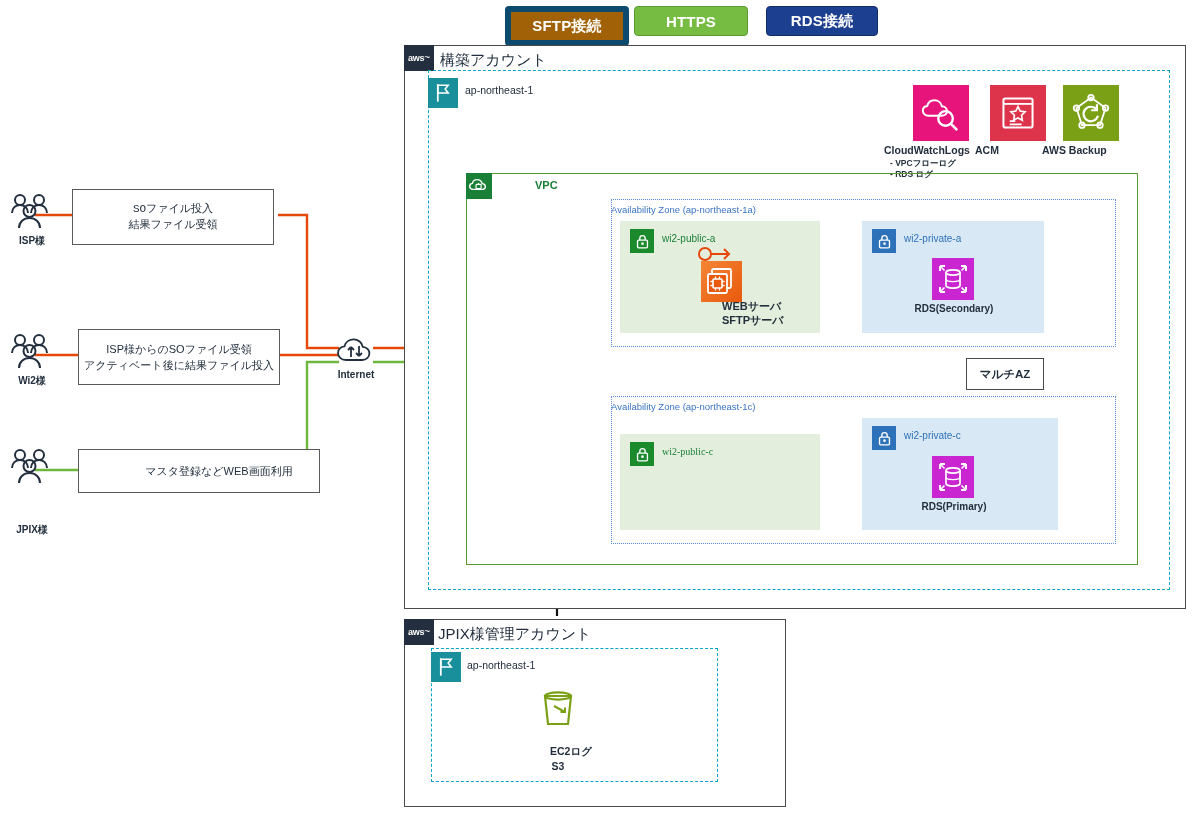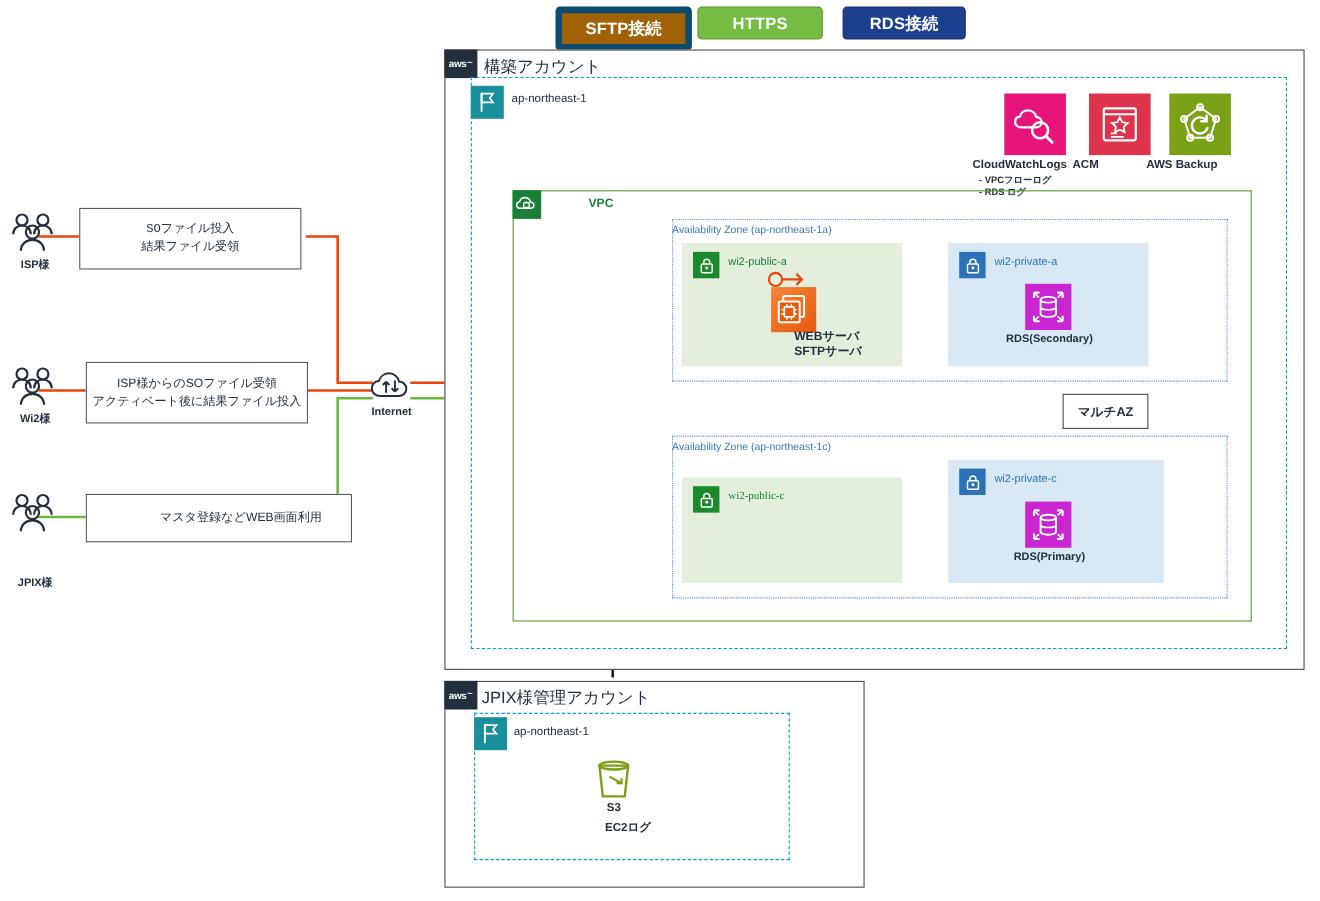--- a/index.html
+++ b/index.html
@@ -379,14 +379,14 @@
 <div class="region-label" style="left:467px;top:659px;">ap-northeast-1</div>
 
 <div class="abs" style="left:540px;top:690px;width:36px;height:40px;">
   <svg viewBox="0 0 36 40" width="36" height="40">
     <path d="M5 6h26l-3 28H8z" fill="none" stroke="#7aa116" stroke-width="2.2"></path>
     <ellipse cx="18" cy="6" rx="13" ry="3.6" fill="none" stroke="#7aa116" stroke-width="2.2"></ellipse>
     <path d="M14 16l11 6" stroke="#7aa116" stroke-width="2"></path>
     <path d="M25 17.5V22h-4.5" fill="none" stroke="#7aa116" stroke-width="2"></path>
   </svg>
 </div>
-<div class="node-cap" style="left:535px;top:728px;width:46px;font-weight:bold;font-size:10.5px;">S3</div>
+<div class="node-cap" style="left:535px;top:760px;width:46px;font-weight:bold;font-size:10.5px;">S3</div>
 <div class="node-cap" style="left:541px;top:745px;width:60px;font-weight:bold;font-size:10.5px;">EC2ログ</div>
 
 </body></html>

